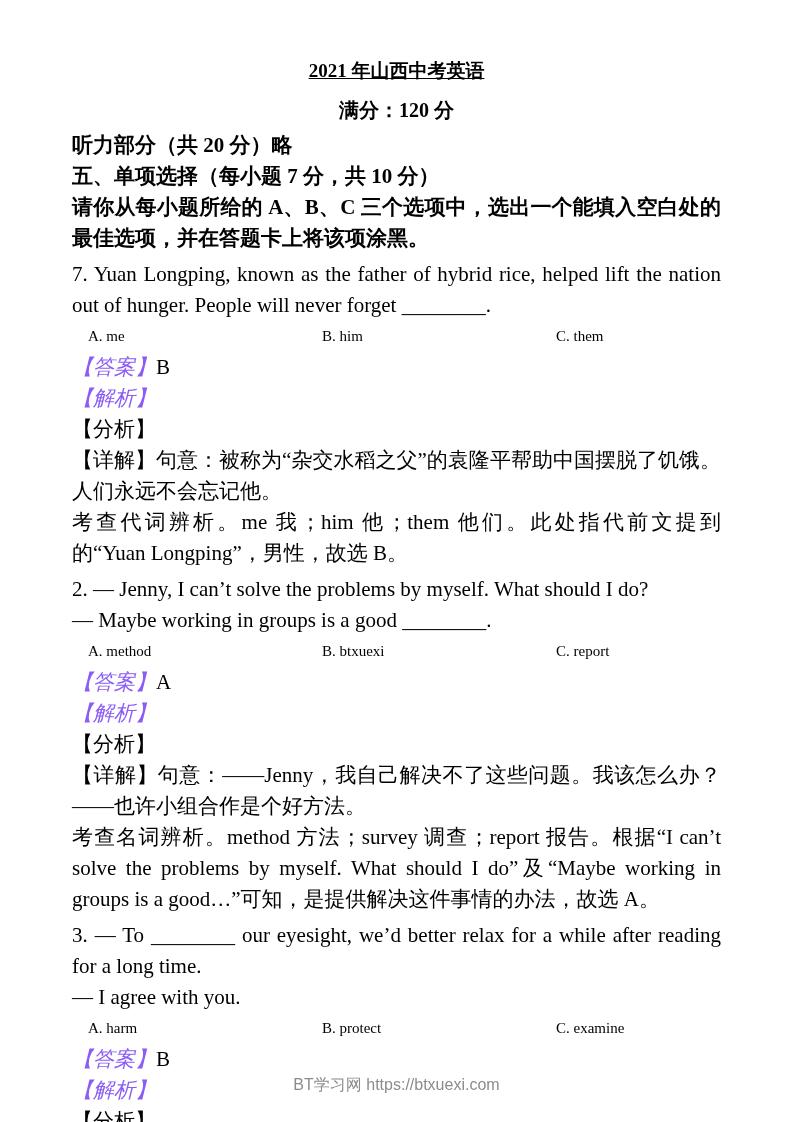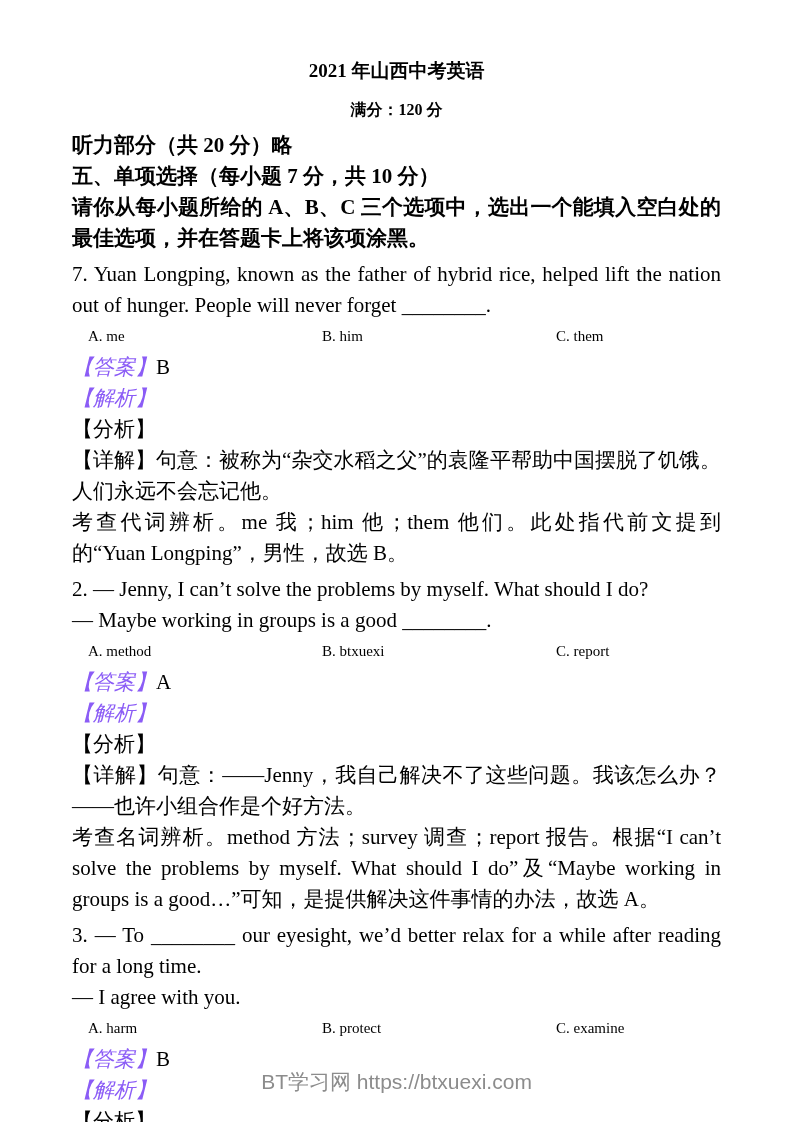--- a/index.html
+++ b/index.html
@@ -8,40 +8,40 @@
     position:relative;
     width:793px; height:1122px;
     margin:0 auto;
     box-sizing:border-box;
     padding:58px 72px 0 72px;
     background:#ffffff;
     overflow:hidden;
   }
   .title {
     font-size:19px; font-weight:bold; text-align:center;
-    line-height:26px; margin:0 0 14px 0;
+    line-height:26px; margin:0 0 14px 0;text-decoration:underline;
   }
   .subtitle {
-    font-size:16px; font-weight:bold; text-align:center;
+    font-size:20px; font-weight:bold; text-align:center;
     line-height:24px; margin:0 0 8px 0;
   }
   .para {
     font-size:21px; line-height:31px; margin:0;
     text-align:justify;
   }
   .bold { font-weight:bold; }
   .qblock { margin-top:5px; }
   .header-block { margin-top:2px; }
   .opts { display:flex; font-size:15px; line-height:31px; }
   .opt { width:218px;margin-left:16px; }
   .opt.last { flex:1; }
   .blue { color:#8b5cf6;font-style:italic; }
   .footer {
     position:absolute; left:0; right:0; bottom:26px;
-    text-align:center; font-size:21px; color:#8c8c8c;
+    text-align:center; font-size:16px; color:#8c8c8c;
     font-family:"Liberation Sans","DejaVu Sans",sans-serif;
   }
 </style>
 </head>
 <body>
 
 <div class="page">
 
   <h1 class="title">2021 年山西中考英语</h1>
   <div class="subtitle">满分：120 分</div>

